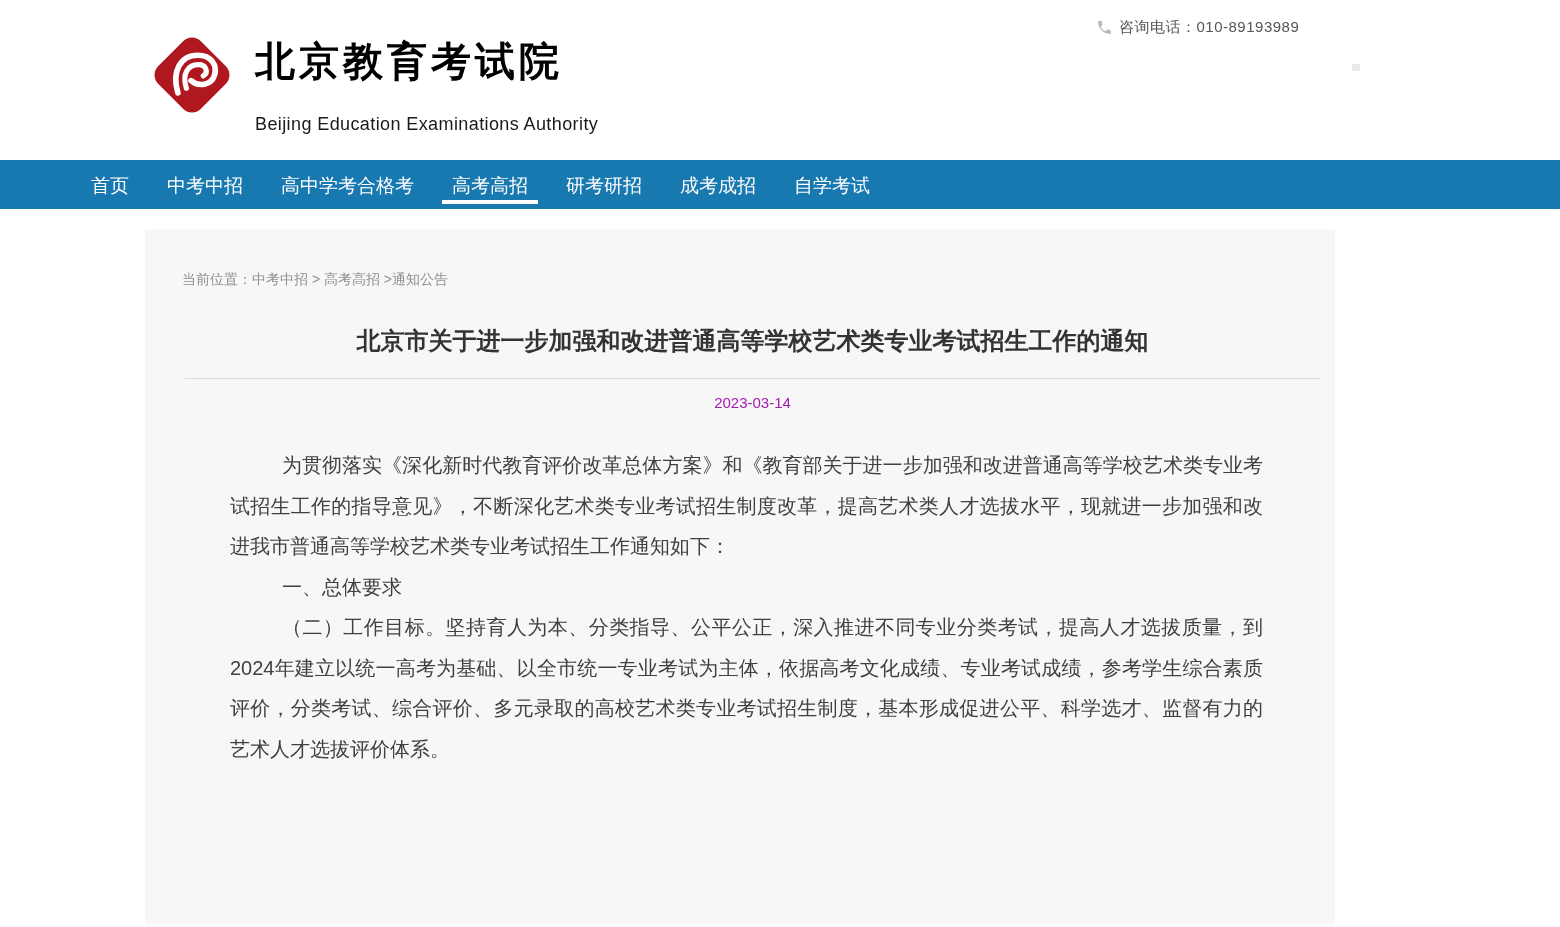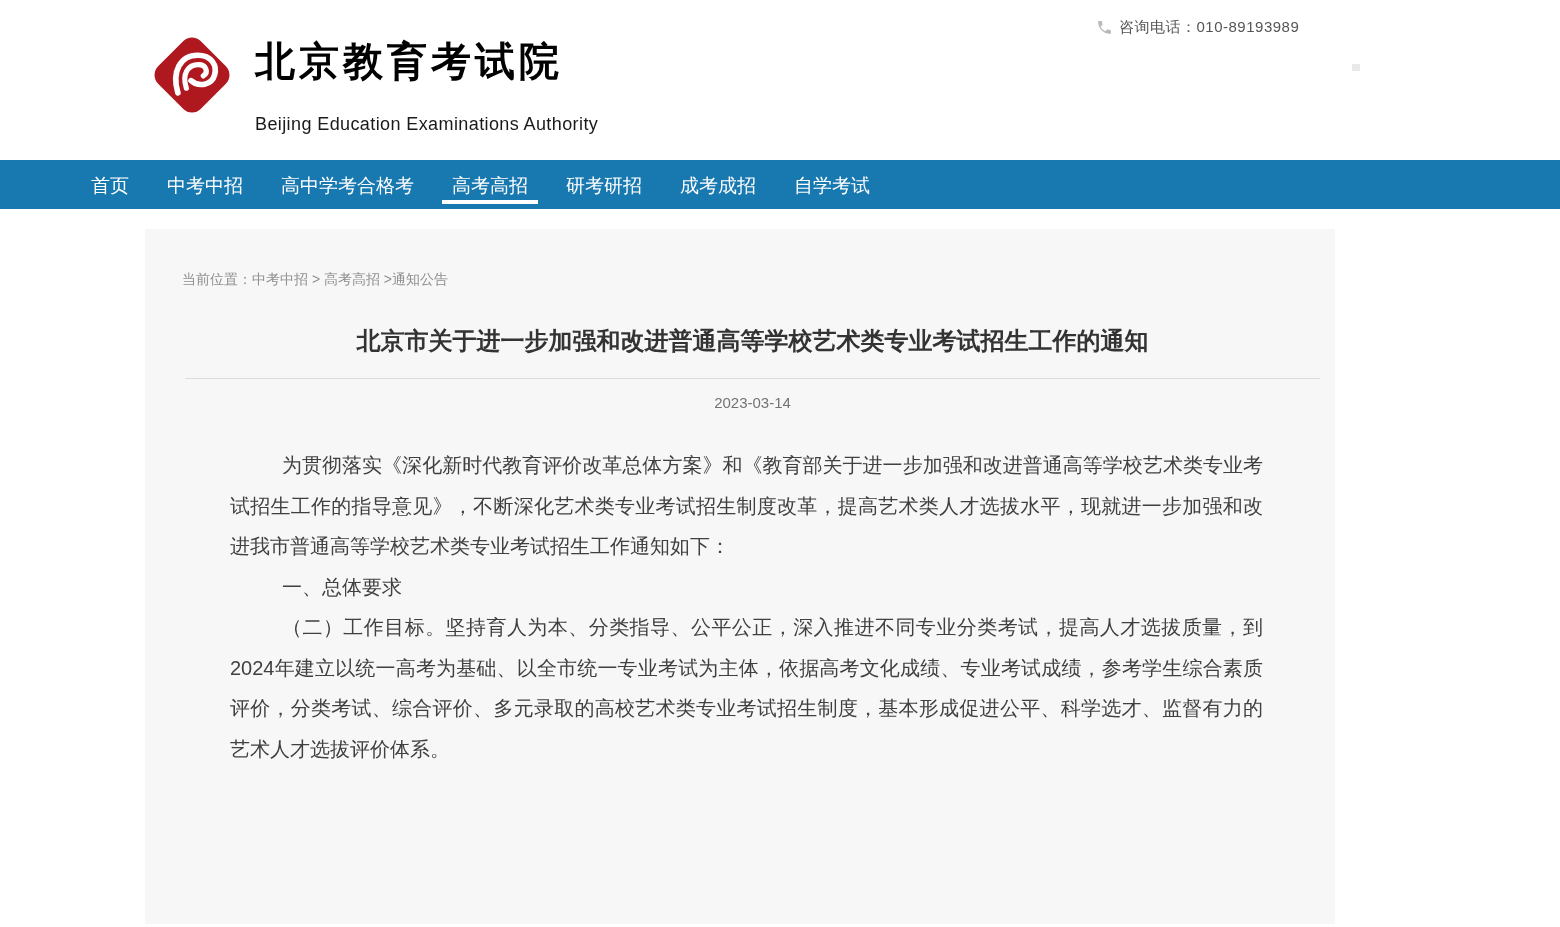--- a/index.html
+++ b/index.html
@@ -50,21 +50,21 @@
   .bc-label { color:#8f8f8f; }
   .bc-link { color:#8f8f8f; text-decoration:none; cursor:pointer; }
   .bc-sep { color:#8f8f8f; }
 
   .article { width:1135px; margin-left:40px; }
   .article-title {
     text-align:center; font-size:24px; font-weight:bold; color:#333333;
     margin-top:37px; line-height:30px;
   }
   .divider { border:none; border-top:1px solid #dcdcdc; margin:22px 0 0 0; }
-  .article-date { text-align:center; font-size:15px; color:#737373; margin-top:15px; }
+  .article-date { text-align:center; font-size:15px; color:#a21caf; margin-top:15px; }
 
   .article-body {
     margin-top:34px; padding:0 57px 0 45px;
     font-size:20px; line-height:40.5px; color:#404040;
     text-align:justify;
   }
   .para { margin:0; text-indent:52px; }
 </style>
 </head>
 <body>

